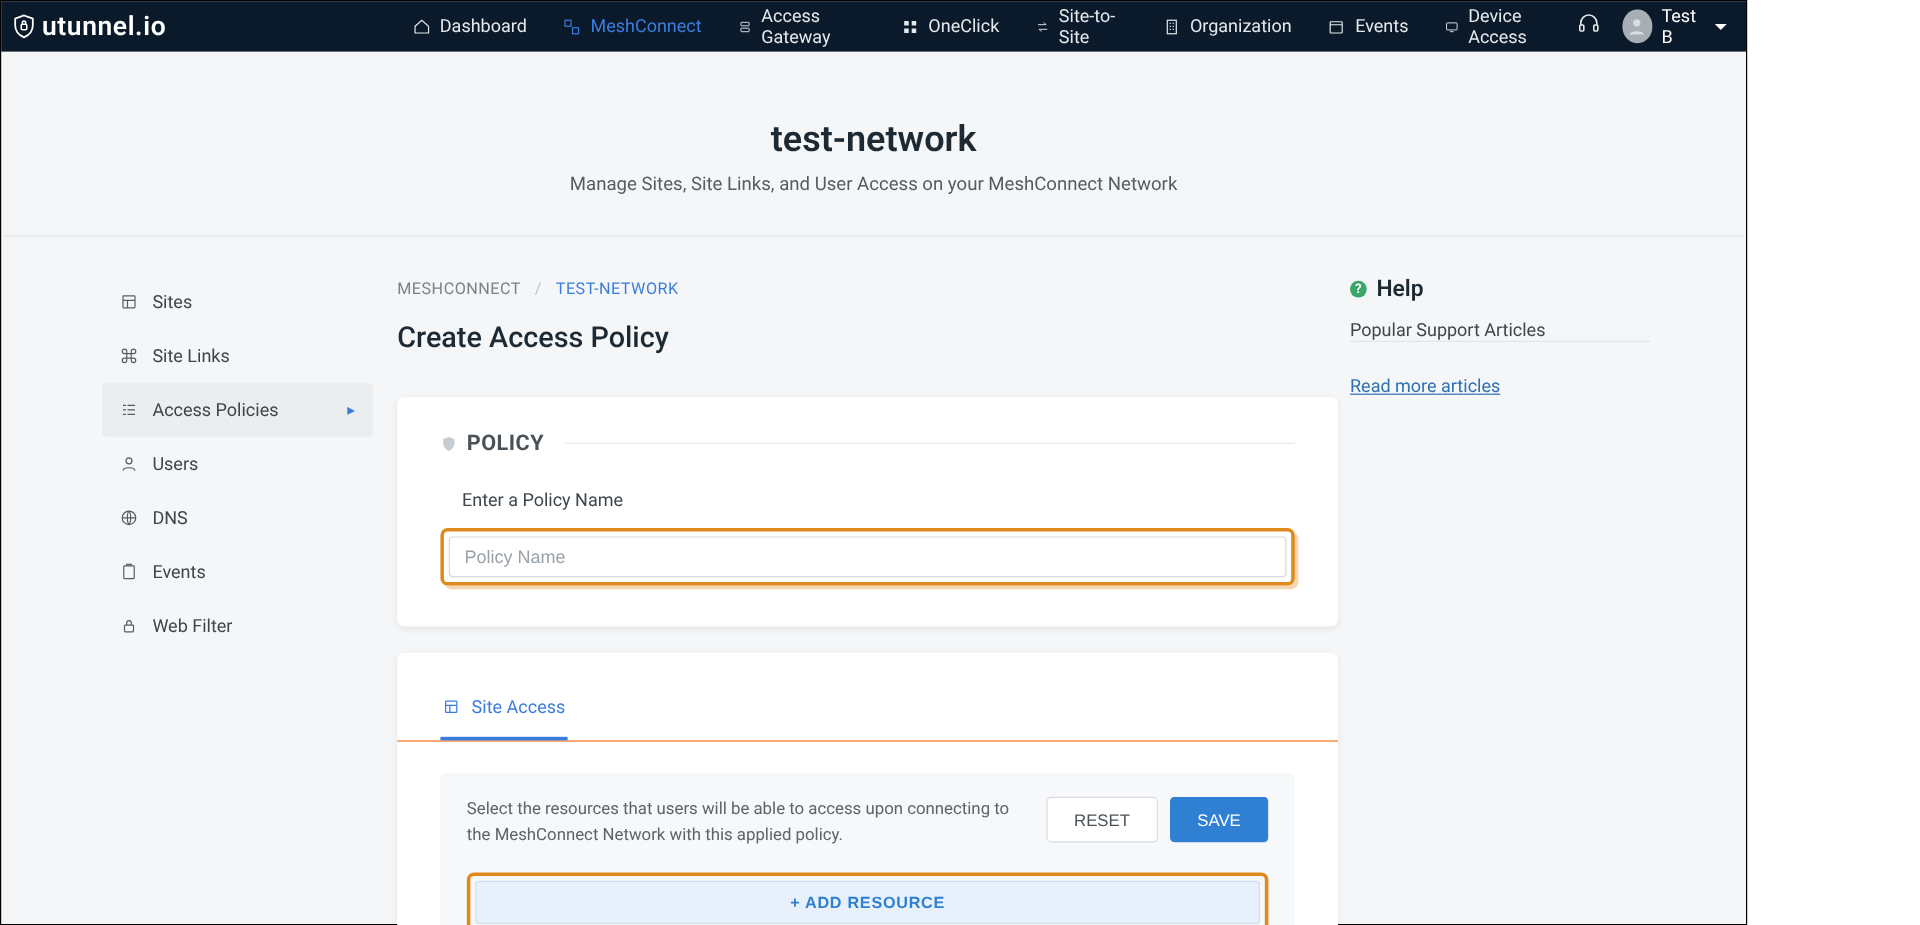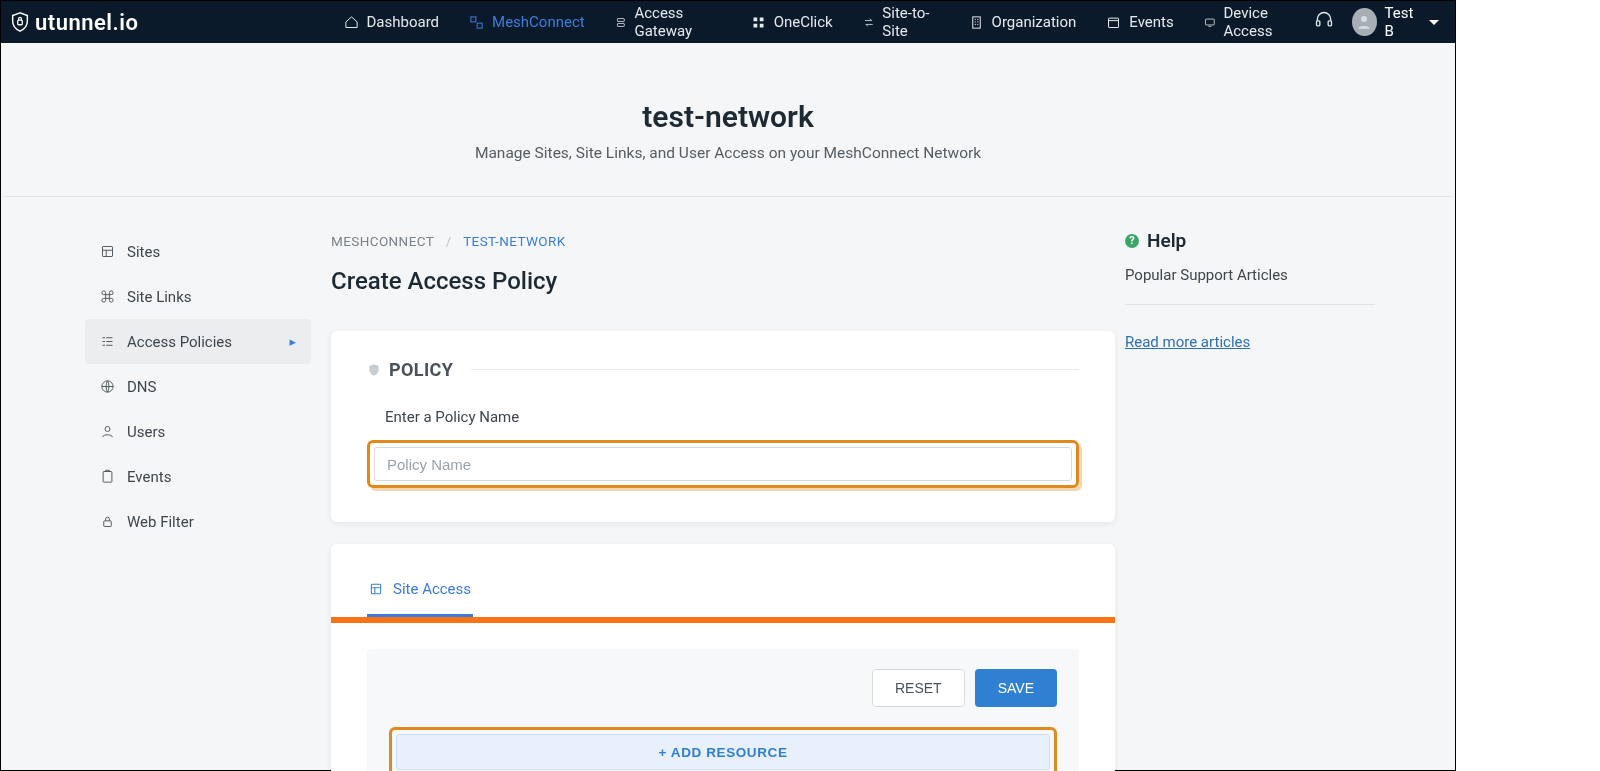--- a/index.html
+++ b/index.html
@@ -38,35 +38,35 @@
   .crumbs .sep{ margin:0 8px; color:#c0c5ca;}
   .crumbs .cur{ color:#3b7ddd; }
   .title { font-size:24px; font-weight:500; color:#1e2a33; margin-top:18px; margin-bottom:36px;}
   .card { background:#fff; border-radius:6px; box-shadow:0 2px 6px rgba(30,42,55,.08); padding:28px 36px 30px 36px; margin-bottom:22px;}
   .card-h { display:flex; align-items:center; gap:8px; color:#4a5259; font-weight:700; font-size:18px; letter-spacing:.4px;}
   .card-h .line{ flex:1; height:1px; background:#e6e8eb; margin-left:10px;}
   .form-label{ font-size:15px; color:#3e464d; margin:28px 0 14px 18px;}
   .hl-wrap{ padding:4px; border:3px solid #e08a1e; border-radius:6px; box-shadow:3px 3px 0 rgba(224,138,30,.35); margin:0 0 4px 0;}
   .policy-input{ width:100%; height:32px; border:1px solid #d6dade; border-radius:3px; padding:16px 12px; font-size:15px; outline:none;}
   .policy-input::placeholder{color:#9aa2a9;}
-  .tabs{ border-bottom:6px solid #f97316; display:flex; margin:18px -36px 26px -36px; padding:0 36px;}
+  .tabs{ border-bottom:1px solid #f97316; display:flex; margin:18px -36px 26px -36px; padding:0 36px;}
   .tab{ display:flex; align-items:center; gap:10px; padding:8px 2px 16px 2px; font-size:15px; color:#3b7ddd; border-bottom:3px solid #3b7ddd; cursor:pointer;}
   .subcard{ background:#f7f8f9; border-radius:4px; padding:20px 22px 24px 22px;}
   .subtop{ display:flex; align-items:flex-start; gap:20px;}
   .subtop p{ font-size:14px; color:#5c6369; line-height:1.55; max-width:620px;}
   .btn{ border-radius:4px; font-size:14px; font-weight:400; padding:10px 22px; cursor:pointer; border:1px solid transparent;}
   .btn.reset{ background:#fff; border-color:#d8dce0; color:#4a5259;}
   .btn.save{ background:#2f80d2; color:#fff;}
   .addres{ margin-top:20px;}
   .addres .hl-wrap{box-shadow:none;}
   .addbtn{ width:100%; height:36px; background:#e8f0fb; border:1px solid #cfe0f4; color:#2f80d2; font-size:13.5px; font-weight:700; letter-spacing:.6px; border-radius:3px; cursor:pointer; display:flex;align-items:center;justify-content:center; gap:6px;}
   .right { padding-right:80px;}
   .help-h{ display:flex; align-items:center; gap:8px; font-size:19px; font-weight:600; color:#1e2a33;}
   .help-h .qi{ width:14px;height:14px;border-radius:50%;background:#3aa66a;color:#fff;font-size:11px;display:flex;align-items:center;justify-content:center;font-weight:700;}
-  .help-sub{ font-size:15px; color:#3e464d; margin-top:14px; padding-bottom:20px; border-bottom:1px solid #e2e4e7;}
+  .help-sub{ font-size:15px; color:#3e464d; margin-top:14px; border-bottom:1px solid #e2e4e7;}
   .help-link{ display:block; margin-top:28px; color:#2f6fb3; font-size:15px; text-decoration:underline;}
   .headset svg{width:20px;height:20px;}
 </style>
 </head>
 <body>
 
 <div class="frame">
 
   <div class="topnav">
     <div class="logo">
@@ -179,31 +179,31 @@
       </div>
       <div class="sb-item active">
         <svg viewBox="0 0 24 24">
             <path d="M4 6h4M4 12h4M4 18h4M10 6h10M10 12h10M10 18h10"></path>
           </svg>
         <span>Access Policies</span>
         <span class="chev">▸</span>
       </div>
       <div class="sb-item">
         <svg viewBox="0 0 24 24">
+            <circle cx="12" cy="8" r="4"></circle>
+            <path d="M4 21c1-5 15-5 16 0"></path>
+          </svg>
+        <span>Users</span>
+      </div>
+      <div class="sb-item">
+        <svg viewBox="0 0 24 24">
             <circle cx="12" cy="12" r="9"></circle>
             <path d="M3 12h18M12 3c3 3 3 15 0 18M12 3c-3 3-3 15 0 18"></path>
           </svg>
         <span>DNS</span>
-      </div>
-      <div class="sb-item">
-        <svg viewBox="0 0 24 24">
-            <circle cx="12" cy="8" r="4"></circle>
-            <path d="M4 21c1-5 15-5 16 0"></path>
-          </svg>
-        <span>Users</span>
       </div>
       <div class="sb-item">
         <svg viewBox="0 0 24 24">
             <rect x="5" y="4" width="14" height="17" rx="1"></rect>
             <path d="M9 4V2h6v2"></path>
           </svg>
         <span>Events</span>
       </div>
       <div class="sb-item">
         <svg viewBox="0 0 24 24">
@@ -241,20 +241,21 @@
           <div class="tab">
             <svg width="14" height="14" viewBox="0 0 24 24">
                 <rect x="4" y="4" width="16" height="16" rx="1" fill="none" stroke="#3b7ddd" stroke-width="1.8"></rect>
                 <path d="M4 10h16M10 10v10" stroke="#3b7ddd" stroke-width="1.8"></path>
               </svg>
             <span>Site Access</span>
           </div>
         </div>
         <div class="subcard">
           <div class="subtop">
+            <p>Select the resources that users will be able to access upon connecting to the MeshConnect Network with this applied policy.</p>
             <div style="margin-left:auto;display:flex;gap:10px;">
               <button class="btn reset">RESET</button>
               <button class="btn save">SAVE</button>
             </div>
           </div>
           <div class="addres">
             <div class="hl-wrap">
               <button class="addbtn">+ ADD RESOURCE</button>
             </div>
           </div>

